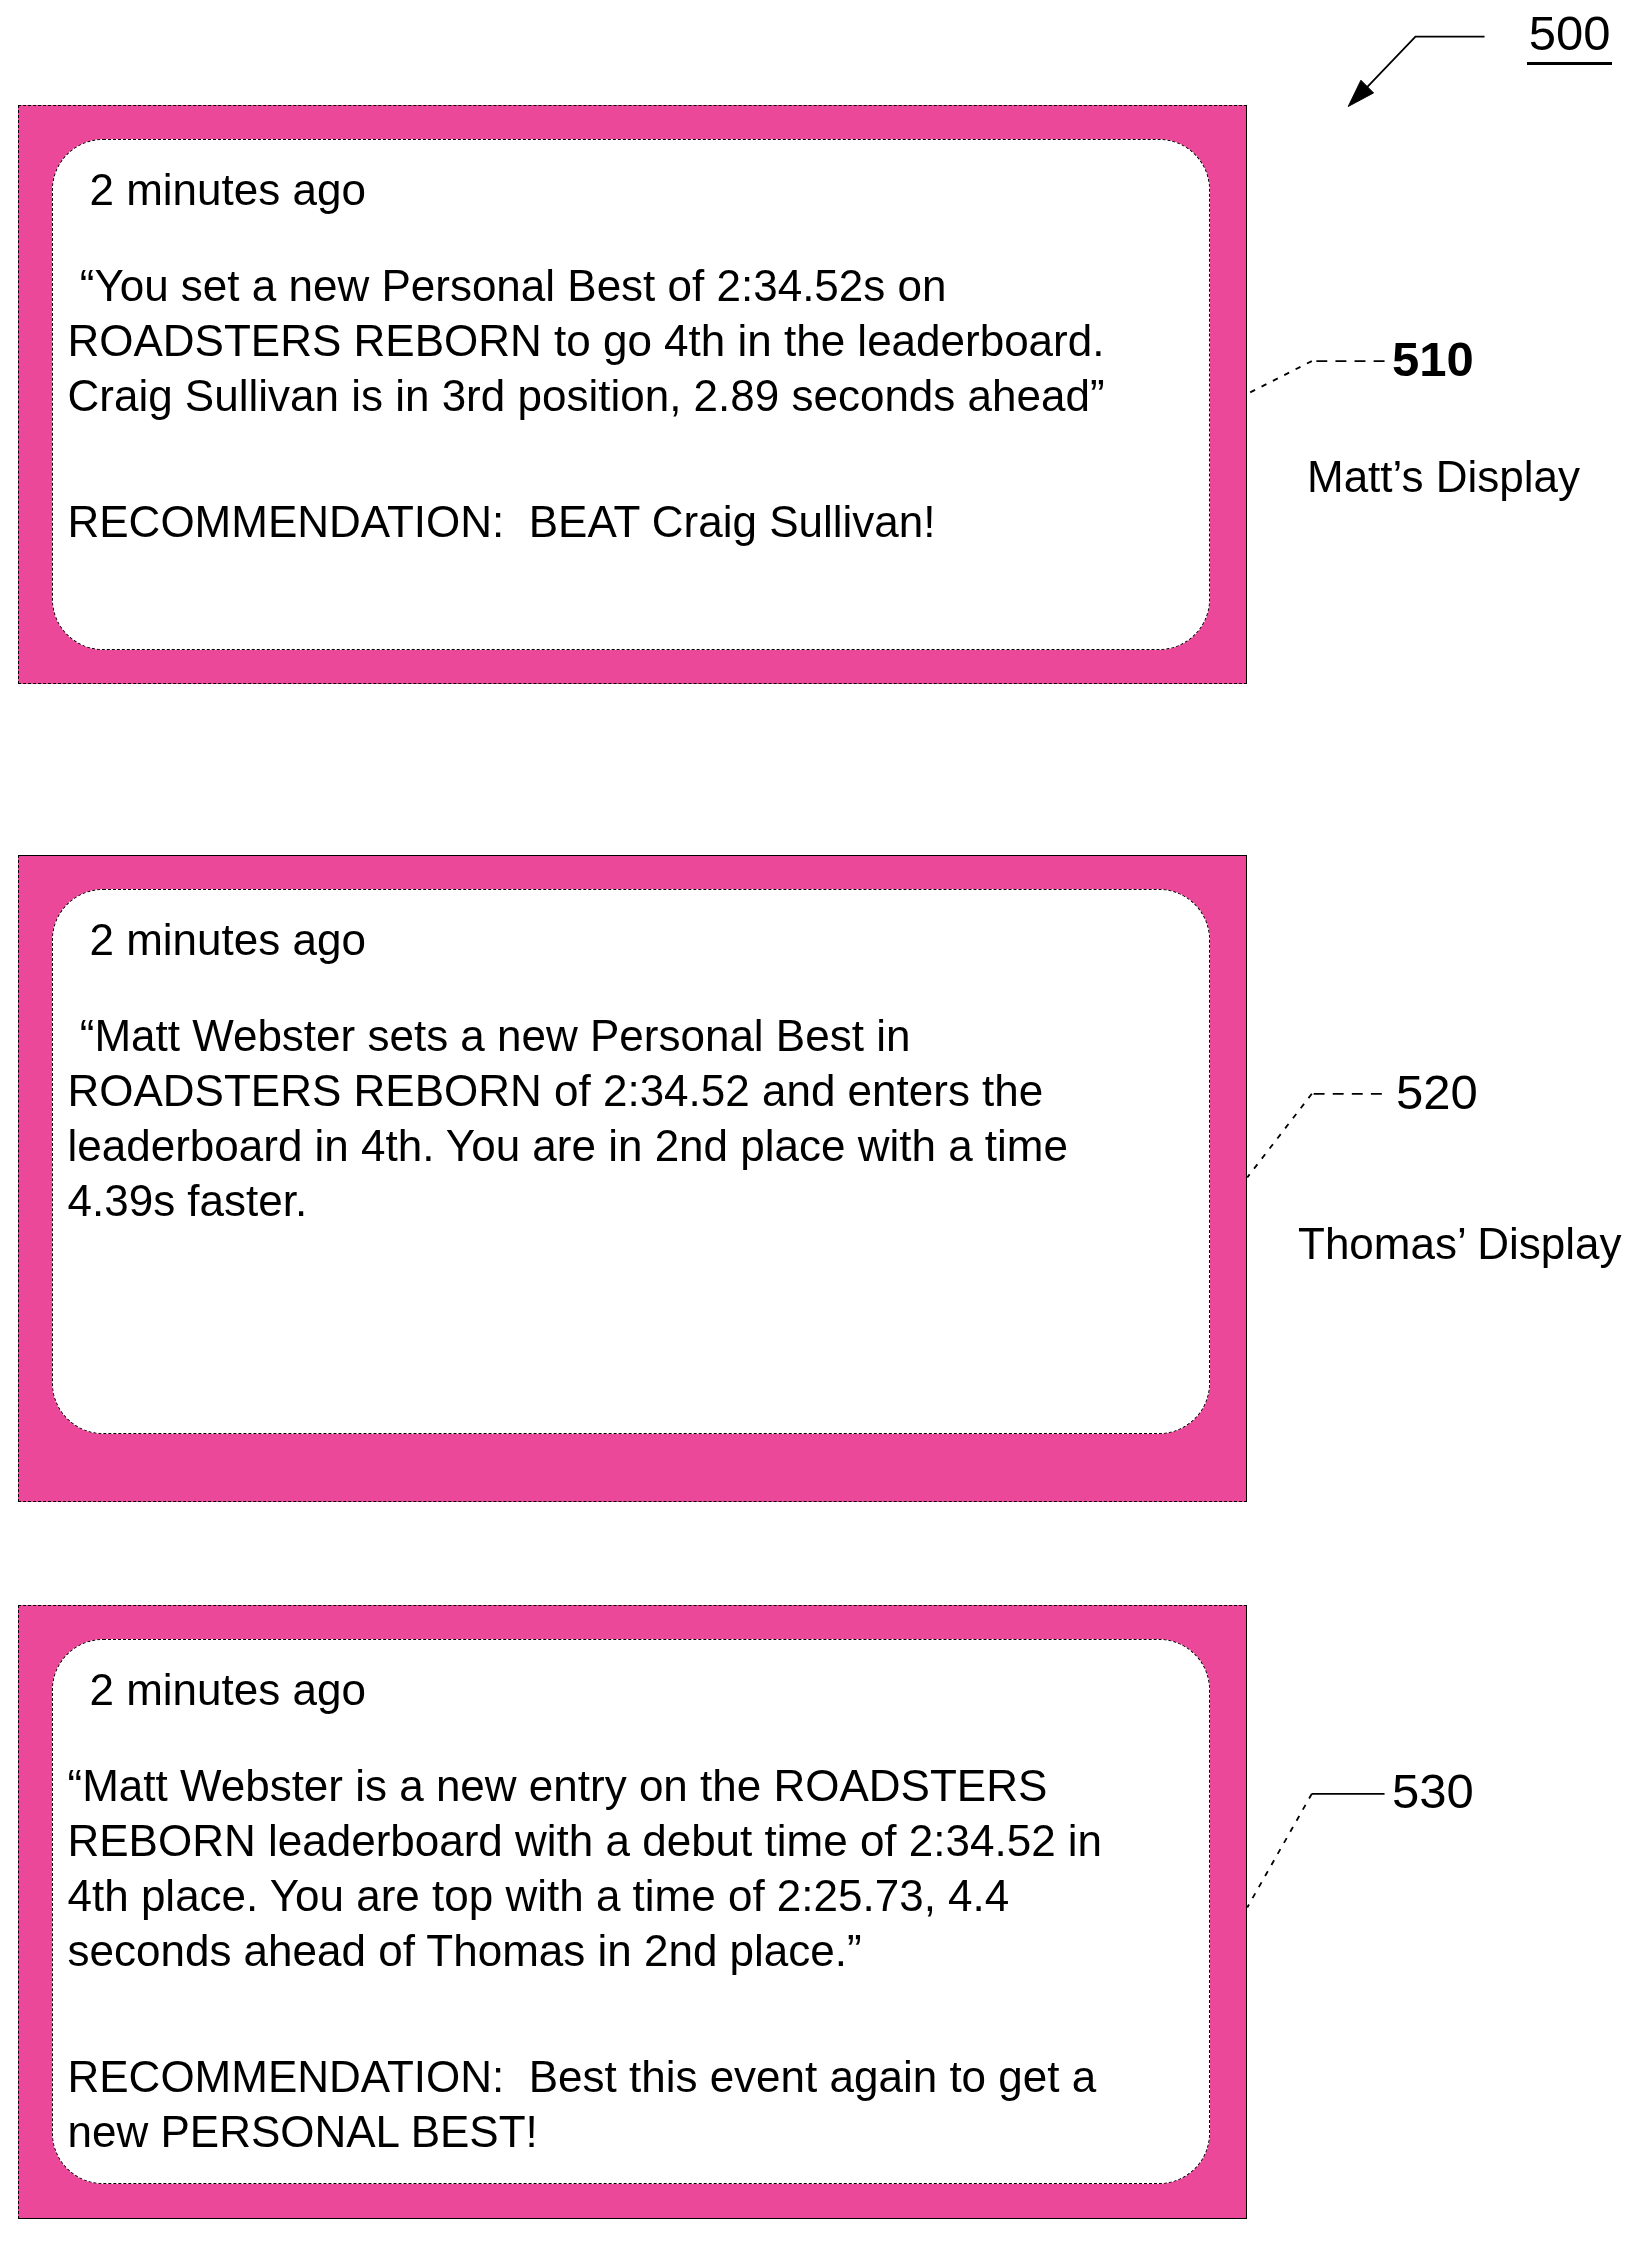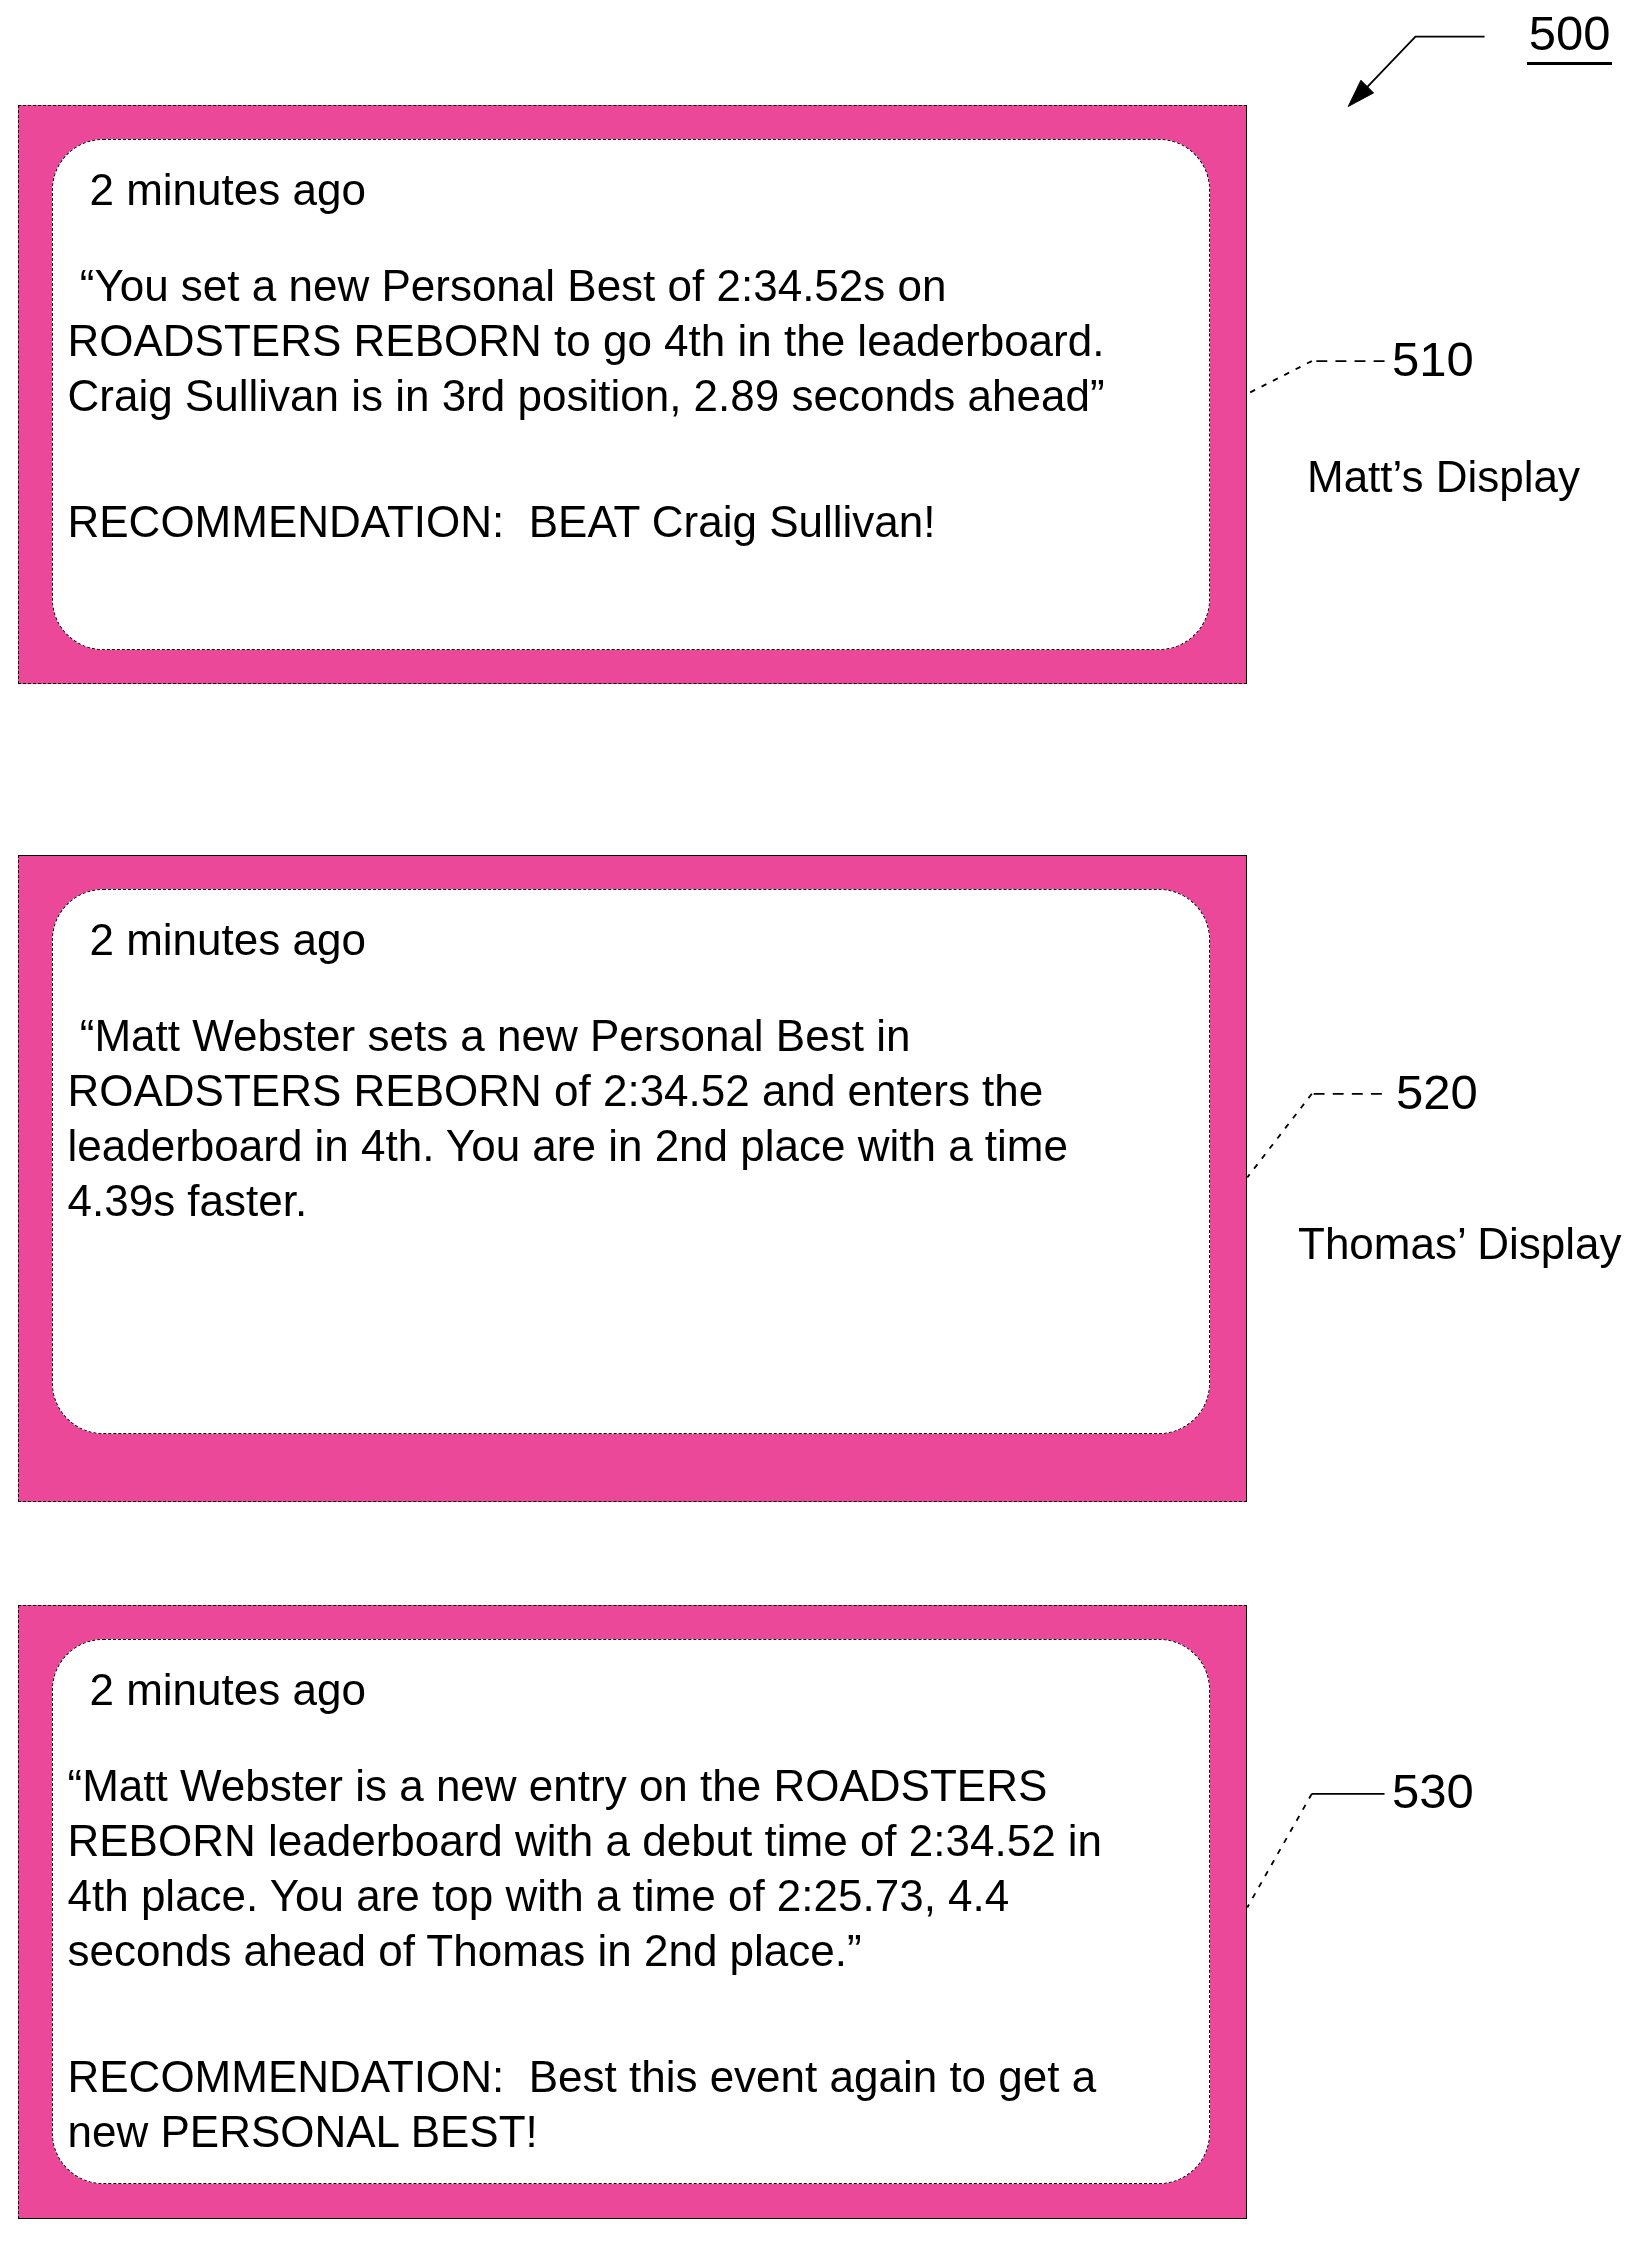--- a/index.html
+++ b/index.html
@@ -71,21 +71,21 @@
     font-size: 44px;
     line-height: 55px;
     white-space: pre-wrap;
   }
   
   .ref-label {
     position: absolute;
     font-size: 49px;
     line-height: 53px;
   }
-  .r1 { left: 1392px; top: 333px; }
+  .r1 { left: 1392px; top: 333px; font-weight: bold; }
   .r2 { left: 1396px; top: 1066px; }
   .r3 { left: 1392px; top: 1765px; }
   
   .display-label {
     position: absolute;
     font-size: 44px;
     line-height: 51px;
   }
   .d1 { left: 1307px; top: 451px; }
   .d2 { left: 1298px; top: 1218px; }

